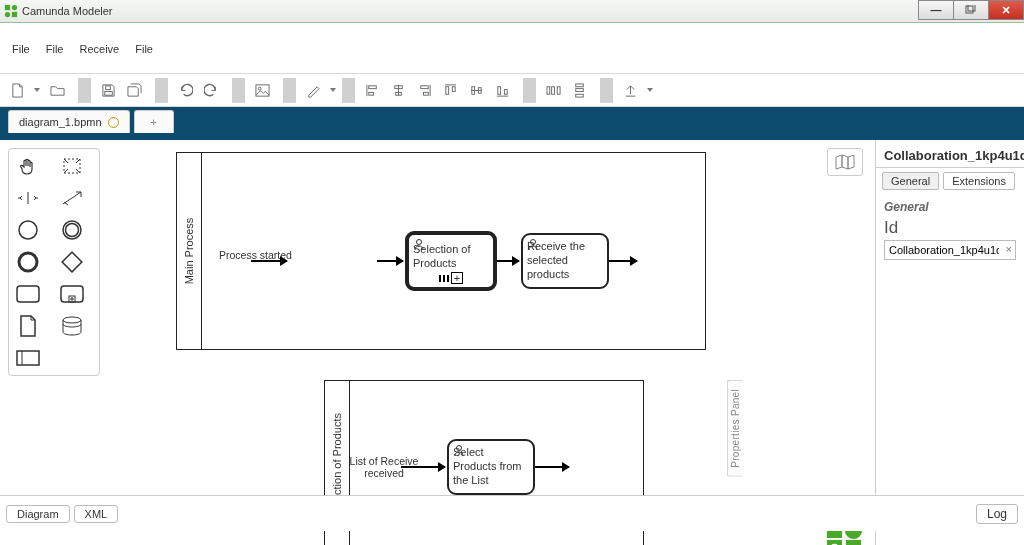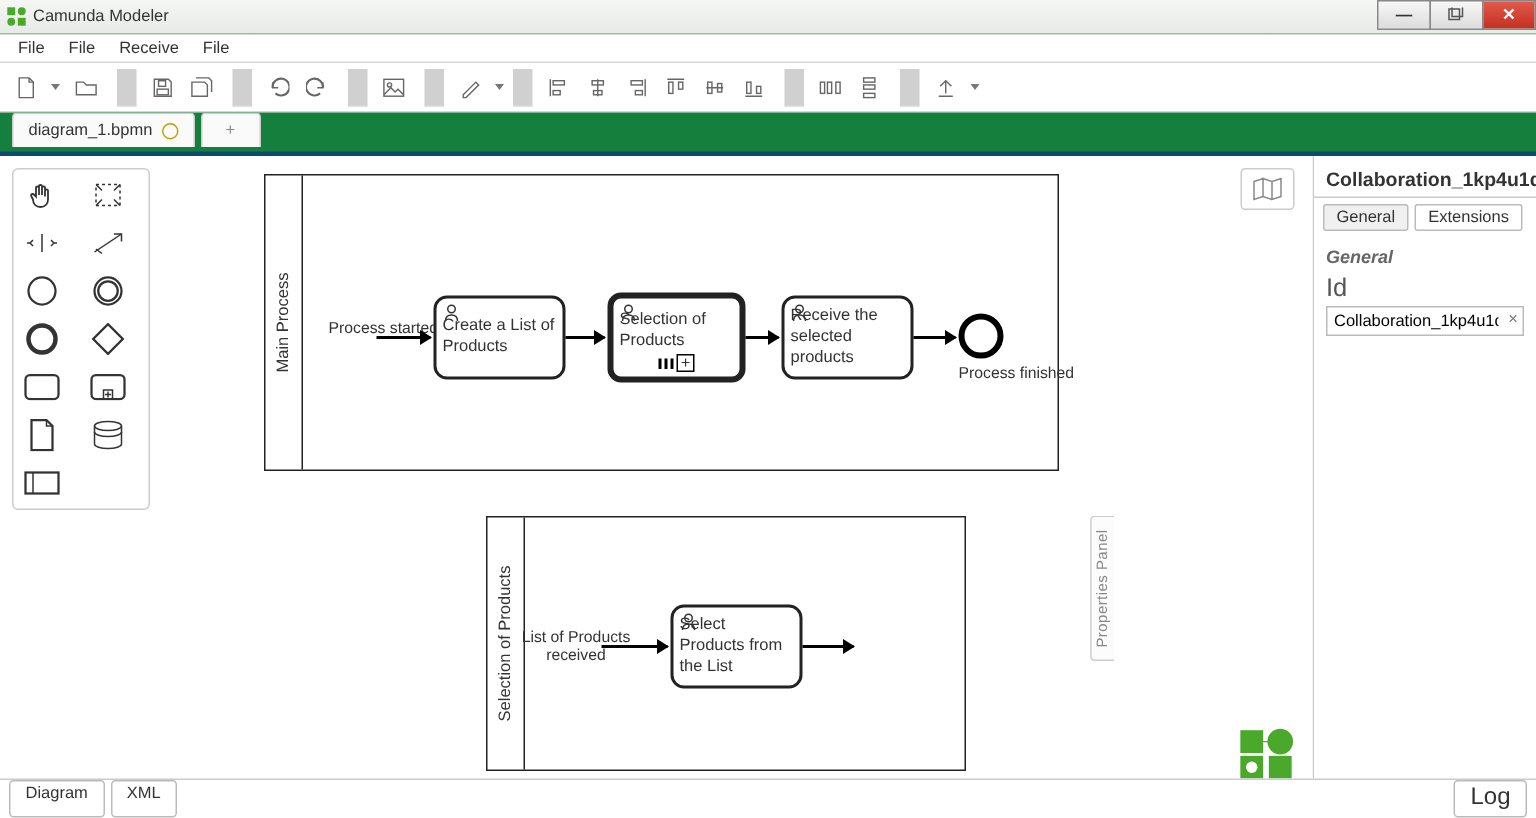--- a/index.html
+++ b/index.html
@@ -7,30 +7,30 @@
 .titlebar{height:22px;background:linear-gradient(#f5f7f5,#e7eae7);border-bottom:1px solid #94c294;display:flex;align-items:center;padding:0 4px;position:relative}
 .titlebar .appicon{width:14px;height:14px;margin-right:4px;display:inline-flex}
 .titlebar .title{color:#333}
 .winbtns{position:absolute;right:0;top:0;height:20px;display:flex}
 .winbtn{width:34px;height:18px;border:1px solid #888;display:flex;align-items:center;justify-content:center;background:linear-gradient(#f7f7f7,#dcdcdc);margin-left:-1px}
 .winbtn.close{background:linear-gradient(#e05a4c,#c53020);color:#fff}
 .winbtn.max{background:linear-gradient(#f7f7f7,#dcdcdc)}
 .winbtn.min{background:linear-gradient(#f7f7f7,#dcdcdc)}
 .winbtn span{font-weight:bold;line-height:1}
 
-.menubar{height:18px;display:flex;align-items:center;padding:0 4px;background:#fff;border-bottom:1px solid #d8d8d8}
+.menubar{height:18px;display:flex;align-items:flex-end;padding:16px 4px;background:#fff;border-bottom:1px solid #d8d8d8}
 .menubar .mitem{padding:2px 8px;cursor:default}
 
 .toolbar{height:28px;display:flex;align-items:center;padding:2px 6px;border-bottom:1px solid #d8d8d8;background:#fff}
 .tbtn{width:22px;height:22px;display:flex;align-items:center;justify-content:center;margin-right:4px;color:#666}
 .toolbar .sep{width:1px;height:20px;background:#d0d0d0;margin:0 6px}
 .tbtn svg{width:15px;height:15px;stroke:#666;fill:none}
 .caret{width:0;height:0;border-left:3px solid transparent;border-right:3px solid transparent;border-top:4px solid #777;margin-left:2px}
 
-.tabstrip{height:26px;display:flex;padding:0 8px;border-bottom:3px solid #0c4a6e;background:#15803d}
+.tabstrip{height:26px;display:flex;align-items:flex-end;padding:0 8px;border-bottom:7px solid #0c4a6e;background:#0c4a6e}
 .ftab{height:22px;padding:0 10px;border:1px solid #ccc;border-bottom:none;display:flex;align-items:center;margin-right:4px;border-radius:3px 3px 0 0;background:#fafafa}
 .ftab .dot{width:9px;height:9px;border:1px solid #bfa000;border-radius:50%;margin-left:6px}
 .ftab.plus{width:18px;justify-content:center;color:#888}
 
 .mainrow{display:flex;height:425px}
 .canvaswrap{flex:1;position:relative;background:#fff}
 .propcol{width:148px;border-left:1px solid #ccc;}
 .proplabel{position:absolute;right:148px;top:240px;transform:rotate(-90deg);transform-origin:right top;font-size:10px;color:#888;letter-spacing:.3px;border:1px solid #ccc;border-bottom:none;padding:2px 8px;border-radius:3px 3px 0 0;background:#fcfcfc}
 
 .palette{position:absolute;left:8px;top:8px;width:78px;border:1px solid #ccc;border-radius:4px;background:#fff;padding:6px 6px;display:grid;grid-template-columns:1fr 1fr;gap:10px}
@@ -64,23 +64,23 @@
 .propcol .ptab{border:1px solid #bbb;padding:2px 8px;border-radius:2px;cursor:default;font-size:11px}
 .propcol .ptab.active{background:#f0f0f0}
 .propcol .group{padding:6px 8px}
 .propcol .glabel{font-style:italic;font-weight:bold;color:#666;margin-bottom:4px;font-size:12px}
 .propcol .flabel{font-size:17px;color:#555;margin-bottom:2px}
 .propcol .field{width:100%;box-sizing:border-box;height:20px;border:1px solid #bbb;padding:0 16px 0 4px;font-size:11px}
 .propcol .clr{position:relative}
 .propcol .clr .x{position:absolute;right:4px;top:3px;color:#777;cursor:pointer}
 .propcol textarea{width:100%;height:28px;box-sizing:border-box;border:1px solid #bbb;resize:both}
 
-.bottomtabs{position:absolute;left:0;bottom:0;height:26px;border-top:1px solid #ccc;display:flex;padding:0 6px;width:1024px;box-sizing:border-box;background:#fff}
+.bottomtabs{position:absolute;left:0;bottom:14px;height:36px;border-top:1px solid #ccc;display:flex;align-items:center;padding:0 6px;width:1024px;box-sizing:border-box;background:#fff}
 .btab{border:1px solid #bbb;border-radius:3px;padding:2px 10px;margin-right:4px;font-size:11px}
-.logbtn{border:1px solid #bbb;border-radius:3px;padding:2px 10px;margin-left:auto;font-size:16px}
+.logbtn{border:1px solid #bbb;border-radius:3px;padding:2px 10px;margin-left:auto;font-size:12px}
 </style>
 </head>
 <body>
 
 <div class="titlebar">
   <span class="appicon">
     <svg viewBox="0 0 16 16">
         <rect x="1" y="1" width="6" height="6" fill="#4aa82a"></rect>
         <circle cx="12" cy="4" r="3" fill="#4aa82a"></circle>
         <rect x="9" y="9" width="6" height="6" fill="#4aa82a"></rect>
@@ -335,27 +335,20 @@
       <div class="plabel">
           <span>Main Process</span>
         </div>
 
       <div class="node" style="left:42px;top:92px">
         <div class="circ"></div>
         <div class="nlabel">Process started</div>
       </div>
       <div class="arrow" style="left:74px;top:107px;width:36px"></div>
 
-      <div class="task" style="position:absolute;left:112px;top:80px">
-        <span class="usericon"><svg width="12" height="12" viewBox="0 0 12 12" fill="none" stroke="#333">
-              <circle cx="6" cy="4" r="2.5"></circle>
-              <path d="M2 12c0-3 2-4 4-4s4 1 4 4"></path>
-            </svg></span>
-        <div class="tcontent">Create a List of Products</div>
-      </div>
       <div class="arrow" style="left:200px;top:107px;width:26px"></div>
 
       <div class="task sel" style="position:absolute;left:228px;top:78px;width:92px;height:60px">
         <span class="usericon"><svg width="12" height="12" viewBox="0 0 12 12" fill="none" stroke="#333">
               <circle cx="6" cy="4" r="2.5"></circle>
               <path d="M2 12c0-3 2-4 4-4s4 1 4 4"></path>
             </svg></span>
         <div class="tcontent" style="padding-bottom:8px">Selection of Products</div>
         <div class="multi">
           <span class="bar"></span>
@@ -368,34 +361,30 @@
 
       <div class="task" style="position:absolute;left:344px;top:80px">
         <span class="usericon"><svg width="12" height="12" viewBox="0 0 12 12" fill="none" stroke="#333">
               <circle cx="6" cy="4" r="2.5"></circle>
               <path d="M2 12c0-3 2-4 4-4s4 1 4 4"></path>
             </svg></span>
         <div class="tcontent">Receive the selected products</div>
       </div>
       <div class="arrow" style="left:432px;top:107px;width:28px"></div>
 
-      <div class="node" style="left:462px;top:92px">
-        <div class="endcirc"></div>
-        <div class="nlabel">Process finished</div>
-      </div>
     </div>
 
     <div class="pool" style="left:324px;top:240px;width:318px;height:168px">
       <div class="plabel">
           <span>Selection of Products</span>
         </div>
 
       <div class="node" style="left:44px;top:70px">
         <div class="circ"></div>
-        <div class="nlabel" style="white-space:normal;width:80px;margin-left:-25px">List of Products received</div>
+        <div class="nlabel" style="white-space:normal;width:80px;margin-left:-25px">List of Receive received</div>
       </div>
       <div class="arrow" style="left:76px;top:85px;width:44px"></div>
 
       <div class="task" style="position:absolute;left:122px;top:58px">
         <span class="usericon"><svg width="12" height="12" viewBox="0 0 12 12" fill="none" stroke="#333">
               <circle cx="6" cy="4" r="2.5"></circle>
               <path d="M2 12c0-3 2-4 4-4s4 1 4 4"></path>
             </svg></span>
         <div class="tcontent">Select Products from the List</div>
       </div>

